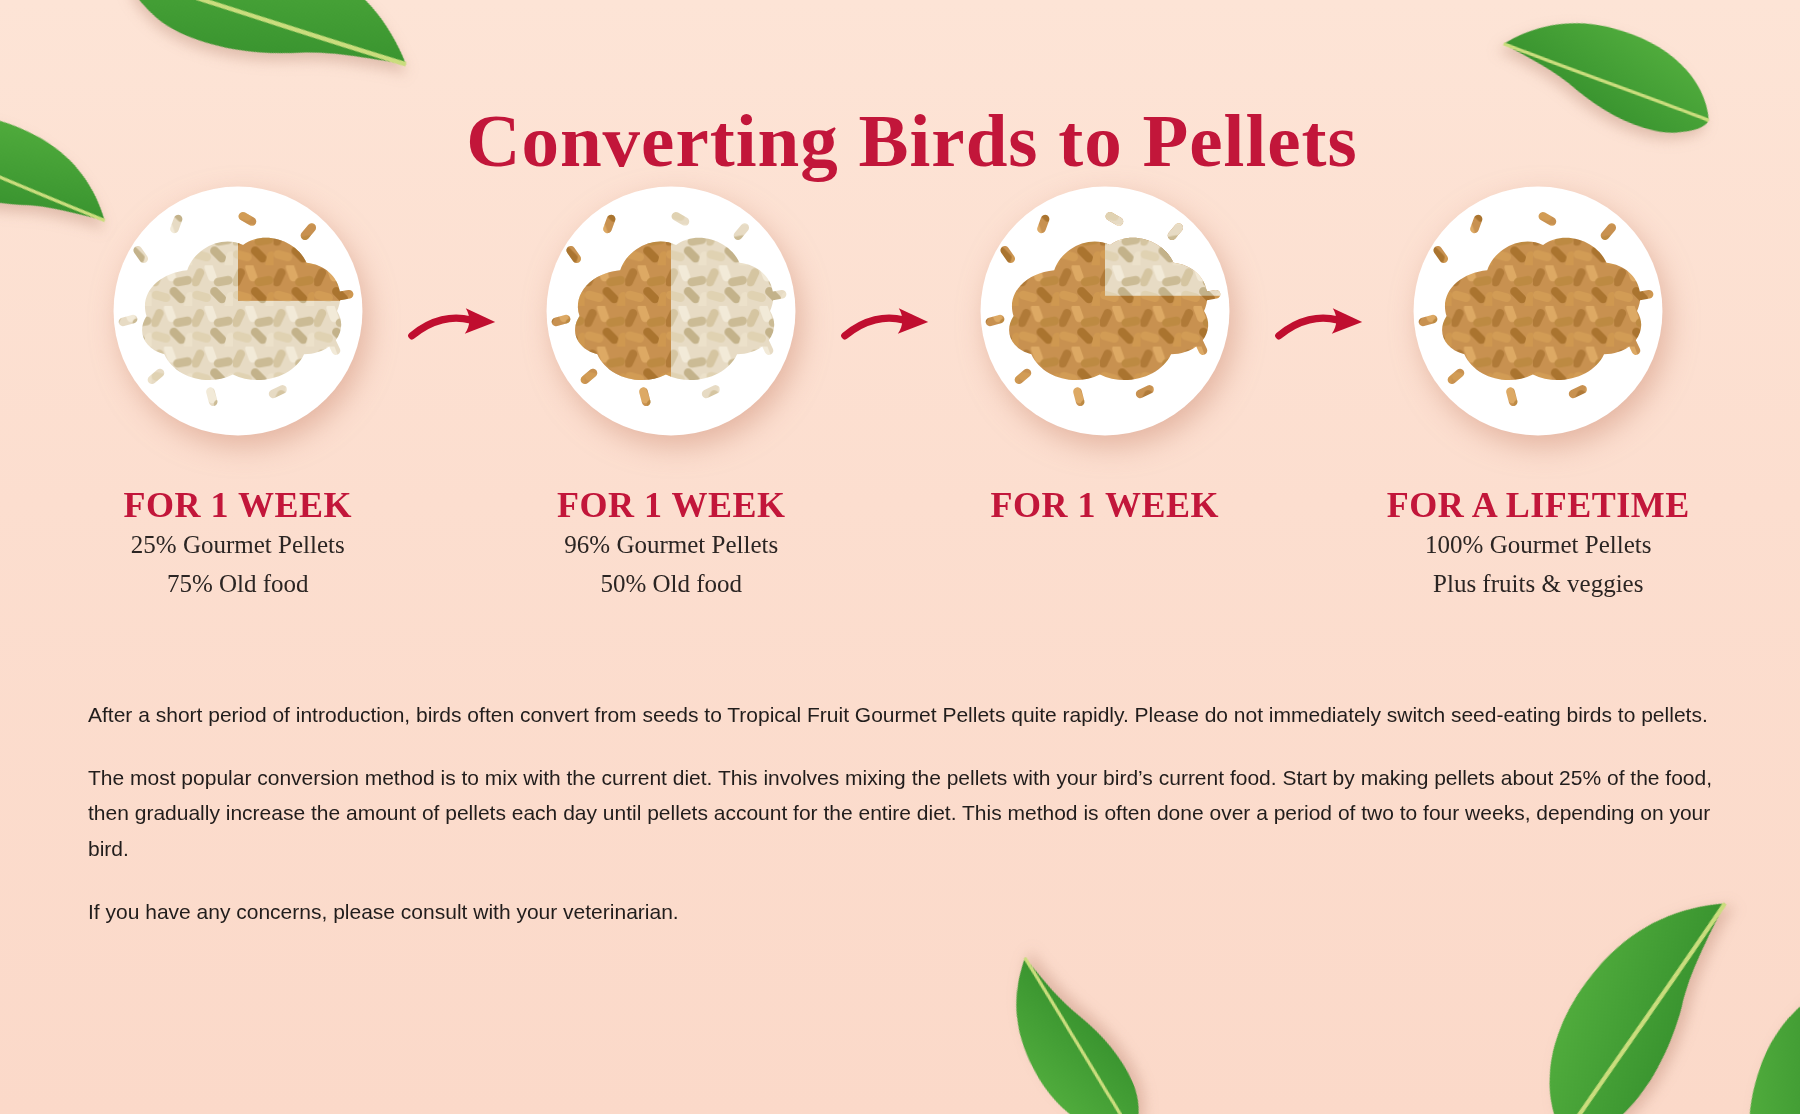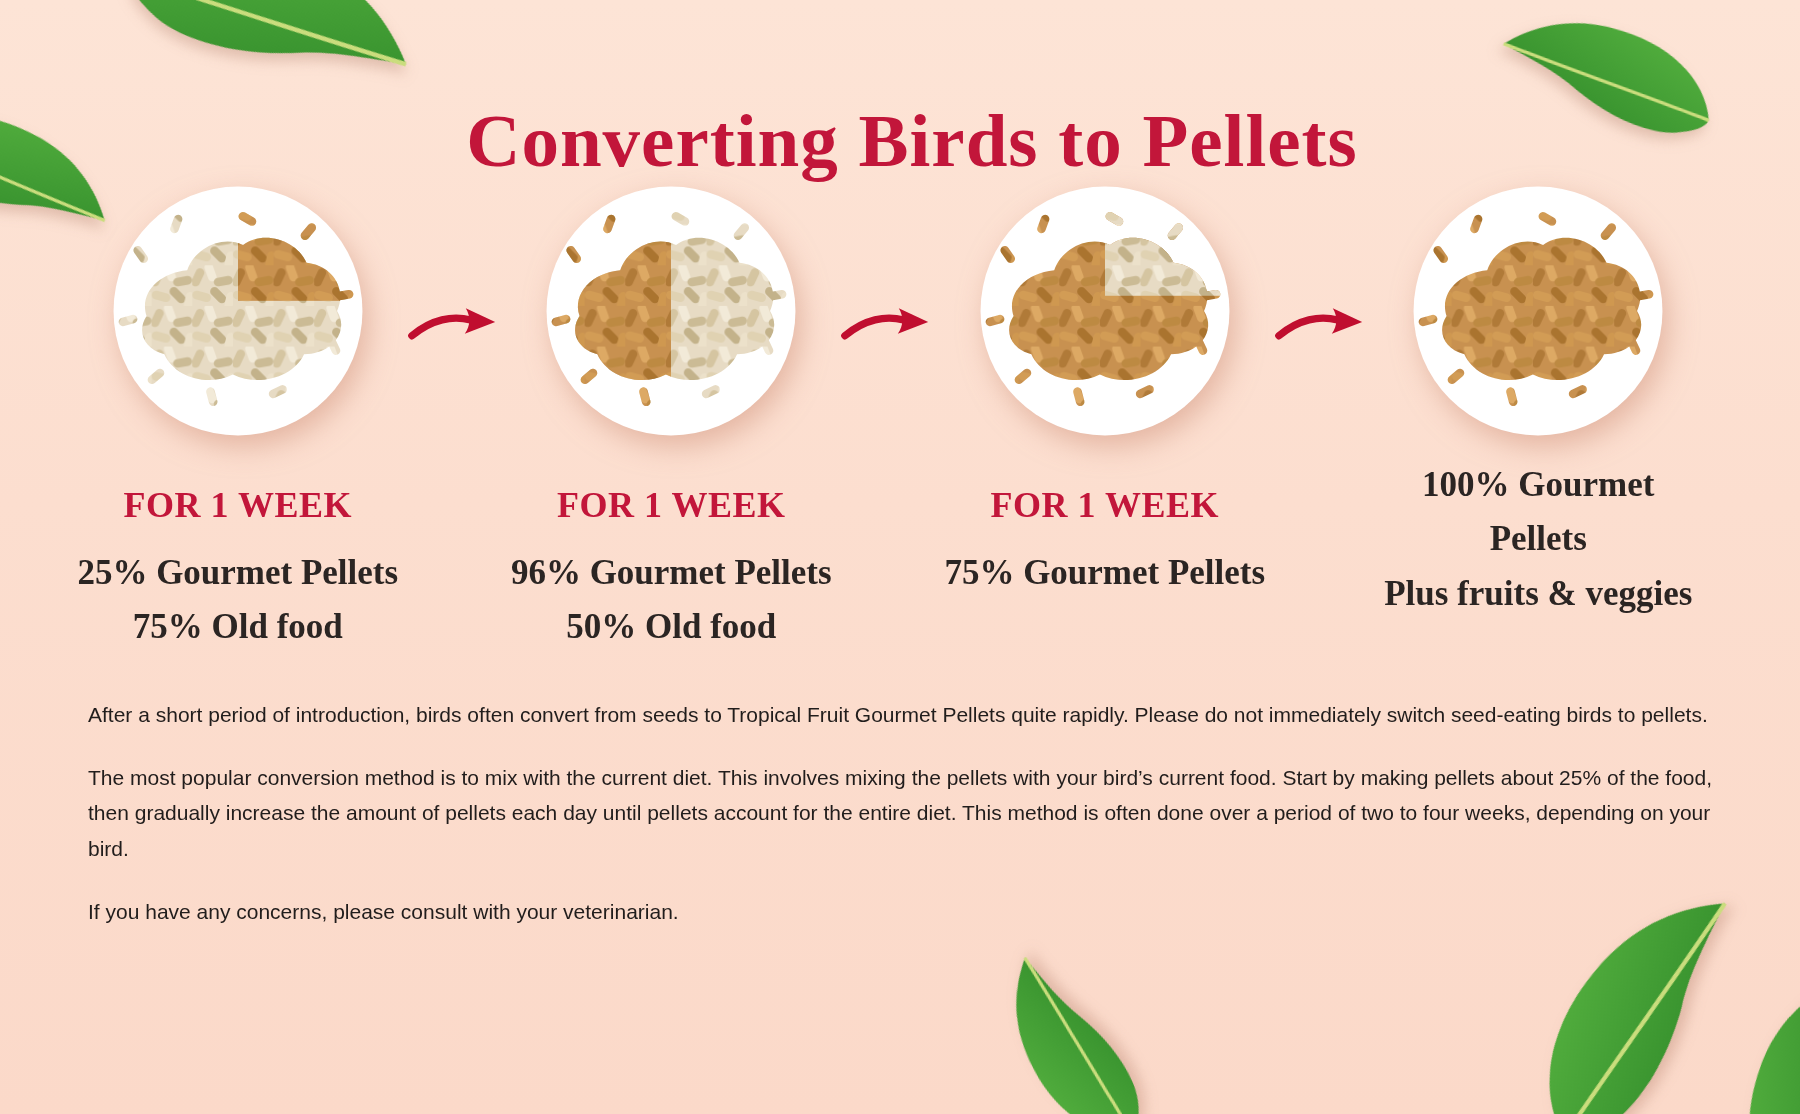--- a/index.html
+++ b/index.html
@@ -26,21 +26,21 @@
     position:absolute;left:70px;top:184px;width:1636px;z-index:2;
     display:flex;justify-content:space-between;align-items:flex-start;
   }
   .step{display:flex;flex-direction:column;align-items:center;width:338px;}
   .plate{width:254px;height:254px;filter:drop-shadow(6px 11px 14px rgba(203,140,116,.5));}
   .arrow{width:98px;height:58px;margin-top:110px;flex:none;}
   .duration{
     margin-top:46px;font-size:36px;font-weight:bold;color:#c2163a;
     letter-spacing:.5px;text-align:center;
   }
-  .mix{margin-top:20px;font-size:35px;color:#2b2523;line-height:1.55;text-align:center;font-weight:bold;}
+  .mix{font-size:25px;color:#2b2523;line-height:1.55;text-align:center;}
   
   .copy{
     position:absolute;left:88px;top:697px;width:1640px;z-index:2;
     font-family:"Liberation Sans",sans-serif;font-size:21px;color:#211d1c;line-height:1.7;
   }
   .copy p{margin:0 0 27px 0;}
   .hidden-defs{position:absolute;width:0;height:0;}
 </style>
 </head>
 <body>
@@ -157,35 +157,35 @@
   <div class="step">
     <svg class="plate" viewBox="0 0 100 100">
       <circle cx="50" cy="50" r="49" fill="#ffffff"></circle>
       <g clip-path="url(#blobClip)">
         <rect width="100" height="100" fill="url(#pt)"></rect>
         <rect x="50" y="0" width="50" height="44" fill="url(#pc)"></rect>
       </g>
     </svg>
     <div class="duration">FOR 1 WEEK</div>
     <div class="mix">
-      <div>75% Gourmet Pellets</div>
     </div>
   </div>
 
   <svg class="arrow">
       <use href="#arrowShape"></use>
     </svg>
 
   <div class="step">
     <svg class="plate" viewBox="0 0 100 100">
       <circle cx="50" cy="50" r="49" fill="#ffffff"></circle>
       <g clip-path="url(#blobClip)">
         <rect width="100" height="100" fill="url(#pt)"></rect>
       </g>
     </svg>
+    <div class="duration">FOR A LIFETIME</div>
     <div class="mix">
       <div>100% Gourmet Pellets</div>
       <div>Plus fruits &amp; veggies</div>
     </div>
   </div>
 
 </div>
 
 <div class="copy">
   <p>After a short period of introduction, birds often convert from seeds to Tropical Fruit Gourmet Pellets quite rapidly. Please do not immediately switch seed-eating birds to pellets.</p>

